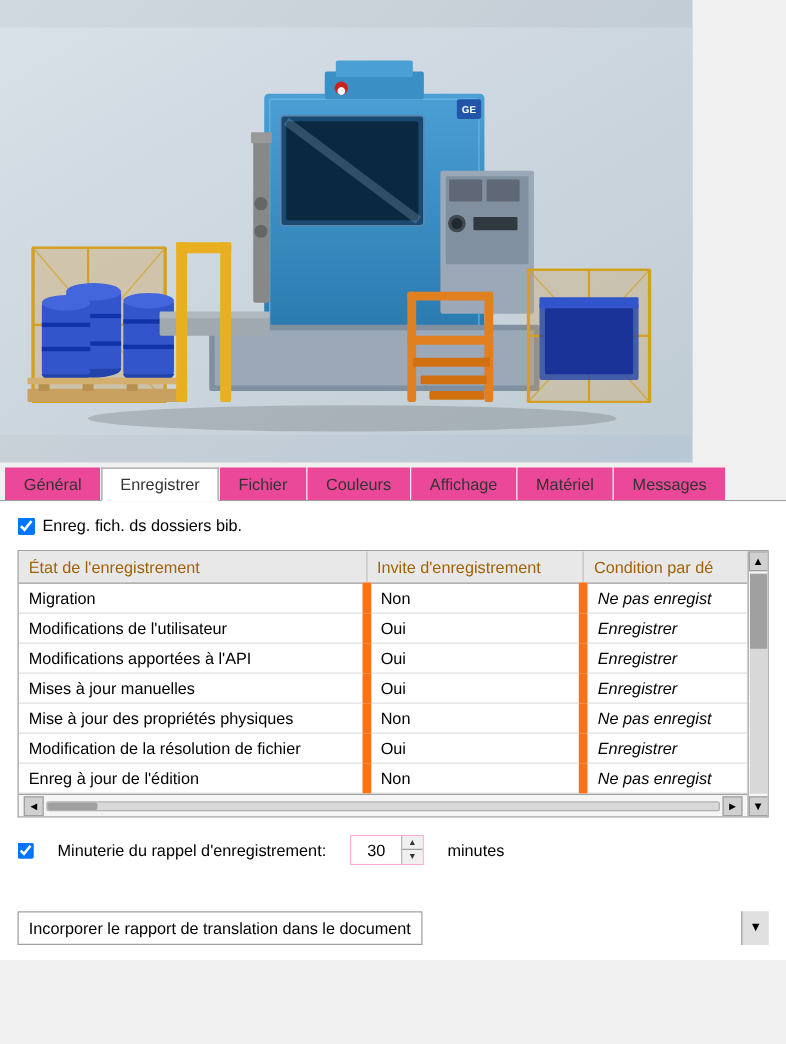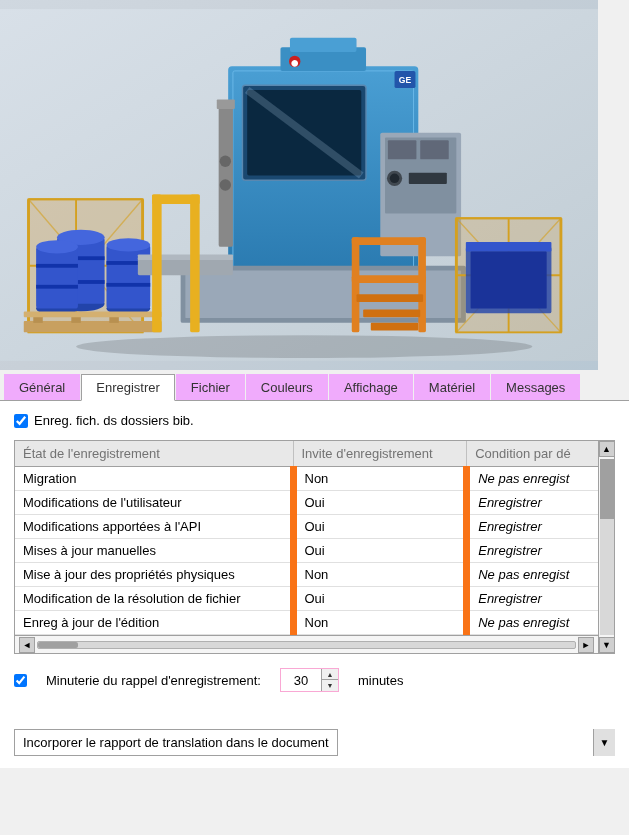--- a/index.html
+++ b/index.html
@@ -7,21 +7,21 @@
       font-family: 'Segoe UI', Tahoma, Geneva, Verdana, sans-serif;
       font-size: 13px;
       background: #f0f0f0;
       width: 629px;
       min-height: 835px;
       overflow-x: hidden;
     }
 
     
     .image-area {
-      width: 598px;
+      width: 554px;
       height: 370px;
       background: linear-gradient(135deg, #d0d8e0 0%, #c8d0d8 40%, #b8c8d4 100%);
       display: flex;
       align-items: center;
       justify-content: center;
       overflow: hidden;
       position: relative;
     }
 
     
@@ -37,21 +37,21 @@
       border-bottom: 1px solid #a0a0a0;
       padding-top: 4px;
       padding-left: 4px;
     }
 
     .tab {
       padding: 5px 14px;
       cursor: pointer;
       border: 1px solid transparent;
       border-bottom: none;
-      background: #f0abfc;
+      background: #ec4899;
       font-size: 13px;
       color: #333;
       white-space: nowrap;
       margin-right: 1px;
     }
 
     .tab.active {
       background: #ffffff;
       border: 1px solid #a0a0a0;
       border-bottom: 1px solid #ffffff;
@@ -105,21 +105,21 @@
       background: #e8e8e8;
     }
 
     .data-table th {
       padding: 5px 8px;
       text-align: left;
       border-bottom: 1px solid #a0a0a0;
       border-right: 1px solid #c0c0c0;
       font-weight: normal;
       white-space: nowrap;
-      color: #737373;
+      color: #a16207;
     }
 
     .data-table th:last-child {
       border-right: none;
     }
 
     .data-table td {
       padding: 4px 8px;
       border-bottom: 1px solid #e0e0e0;
       border-right: 7px solid #f97316;

